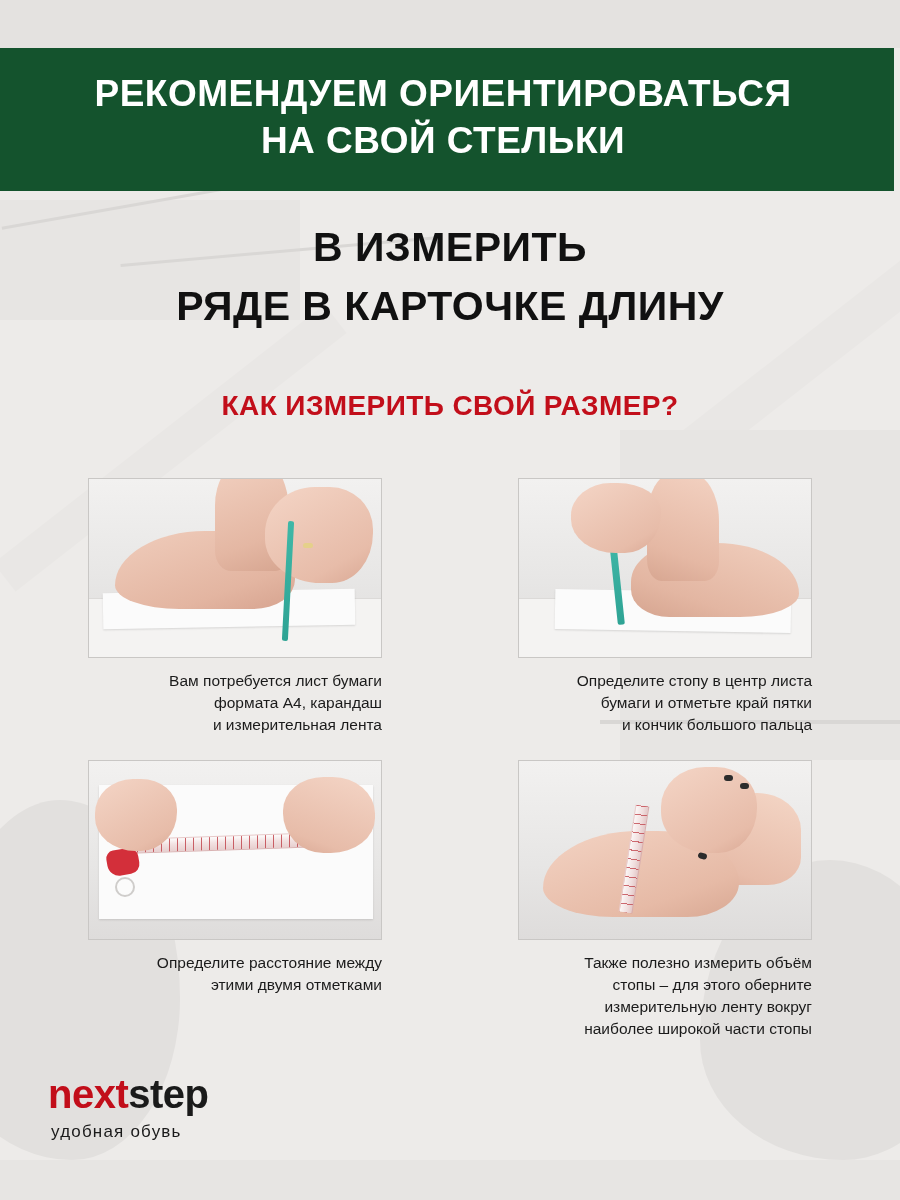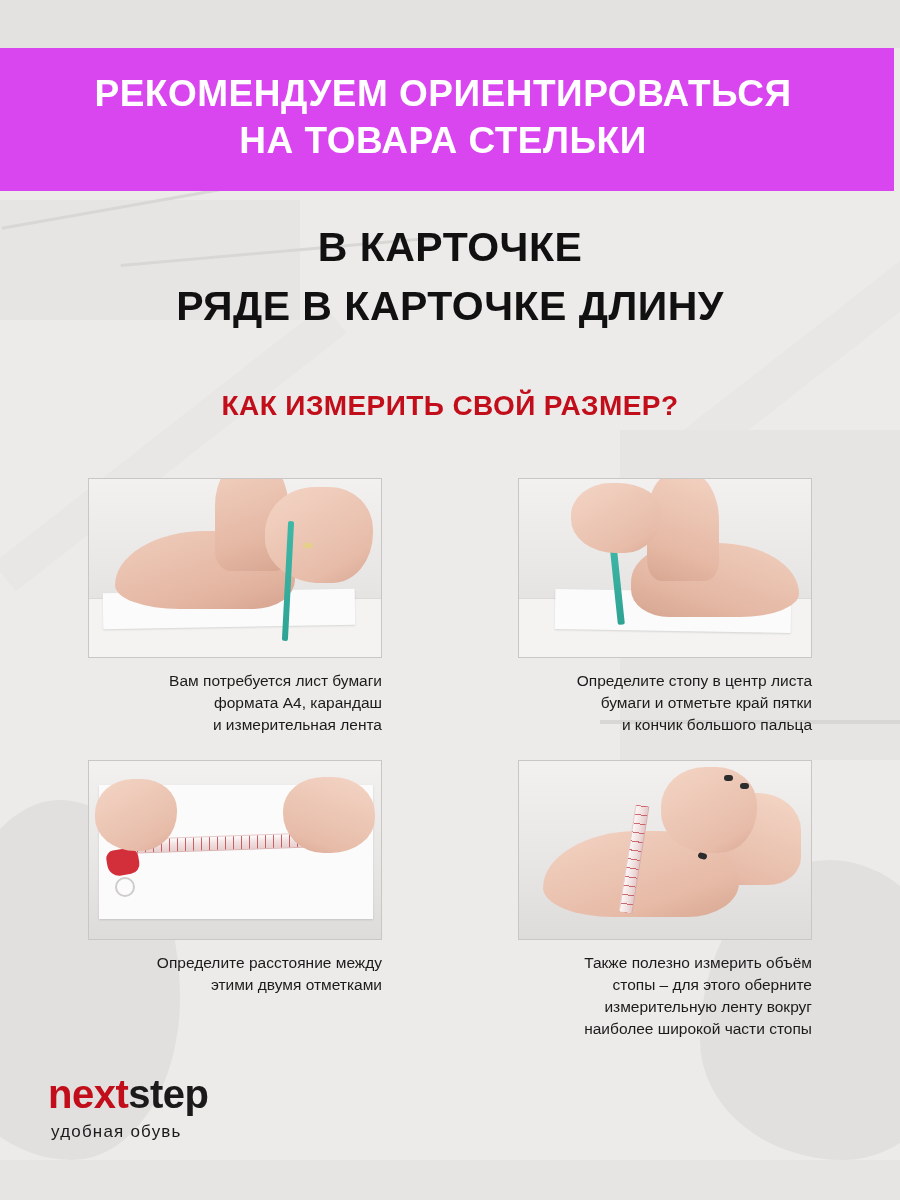--- a/index.html
+++ b/index.html
@@ -50,21 +50,21 @@
     width: 900px;
     height: 1200px;
   }
 
   
   .banner {
     position: absolute;
     left: 0;
     top: 48px;
     width: 894px;
-    background: #d946ef;
+    background: #14532d;
     padding: 22px 10px 26px 2px;
     box-sizing: border-box;
     text-align: center;
   }
   .banner-line {
     color: #ffffff;
     font-size: 37px;
     font-weight: bold;
     letter-spacing: 0.5px;
     line-height: 1.28;
@@ -383,25 +383,25 @@
     <div class="bg-diag" style="left:520px;top:360px;width:520px;height:40px;"></div>
     <div class="bg-soft" style="left:620px;top:430px;width:280px;height:330px;"></div>
     <div class="bg-line" style="left:600px;top:720px;width:300px;height:4px;"></div>
     <div class="bg-blob" style="left:-60px;top:800px;width:240px;height:360px;"></div>
     <div class="bg-blob" style="left:700px;top:860px;width:260px;height:300px;"></div>
     <div class="bg-soft" style="left:0;top:1160px;width:900px;height:40px;"></div>
   </div>
 
   <div class="banner">
     <div class="banner-line">РЕКОМЕНДУЕМ ОРИЕНТИРОВАТЬСЯ</div>
-    <div class="banner-line">НА ТОВАРА СТЕЛЬКИ</div>
+    <div class="banner-line">НА СВОЙ СТЕЛЬКИ</div>
   </div>
 
   <div class="headline">
-    <div class="headline-line">В КАРТОЧКЕ</div>
+    <div class="headline-line">В ИЗМЕРИТЬ</div>
     <div class="headline-line">РЯДЕ В КАРТОЧКЕ ДЛИНУ</div>
   </div>
 
   <div class="subhead">КАК ИЗМЕРИТЬ СВОЙ РАЗМЕР?</div>
 
   <div class="steps">
 
     <div class="step">
       <div class="photo">
         <div class="scene-bg"></div>

